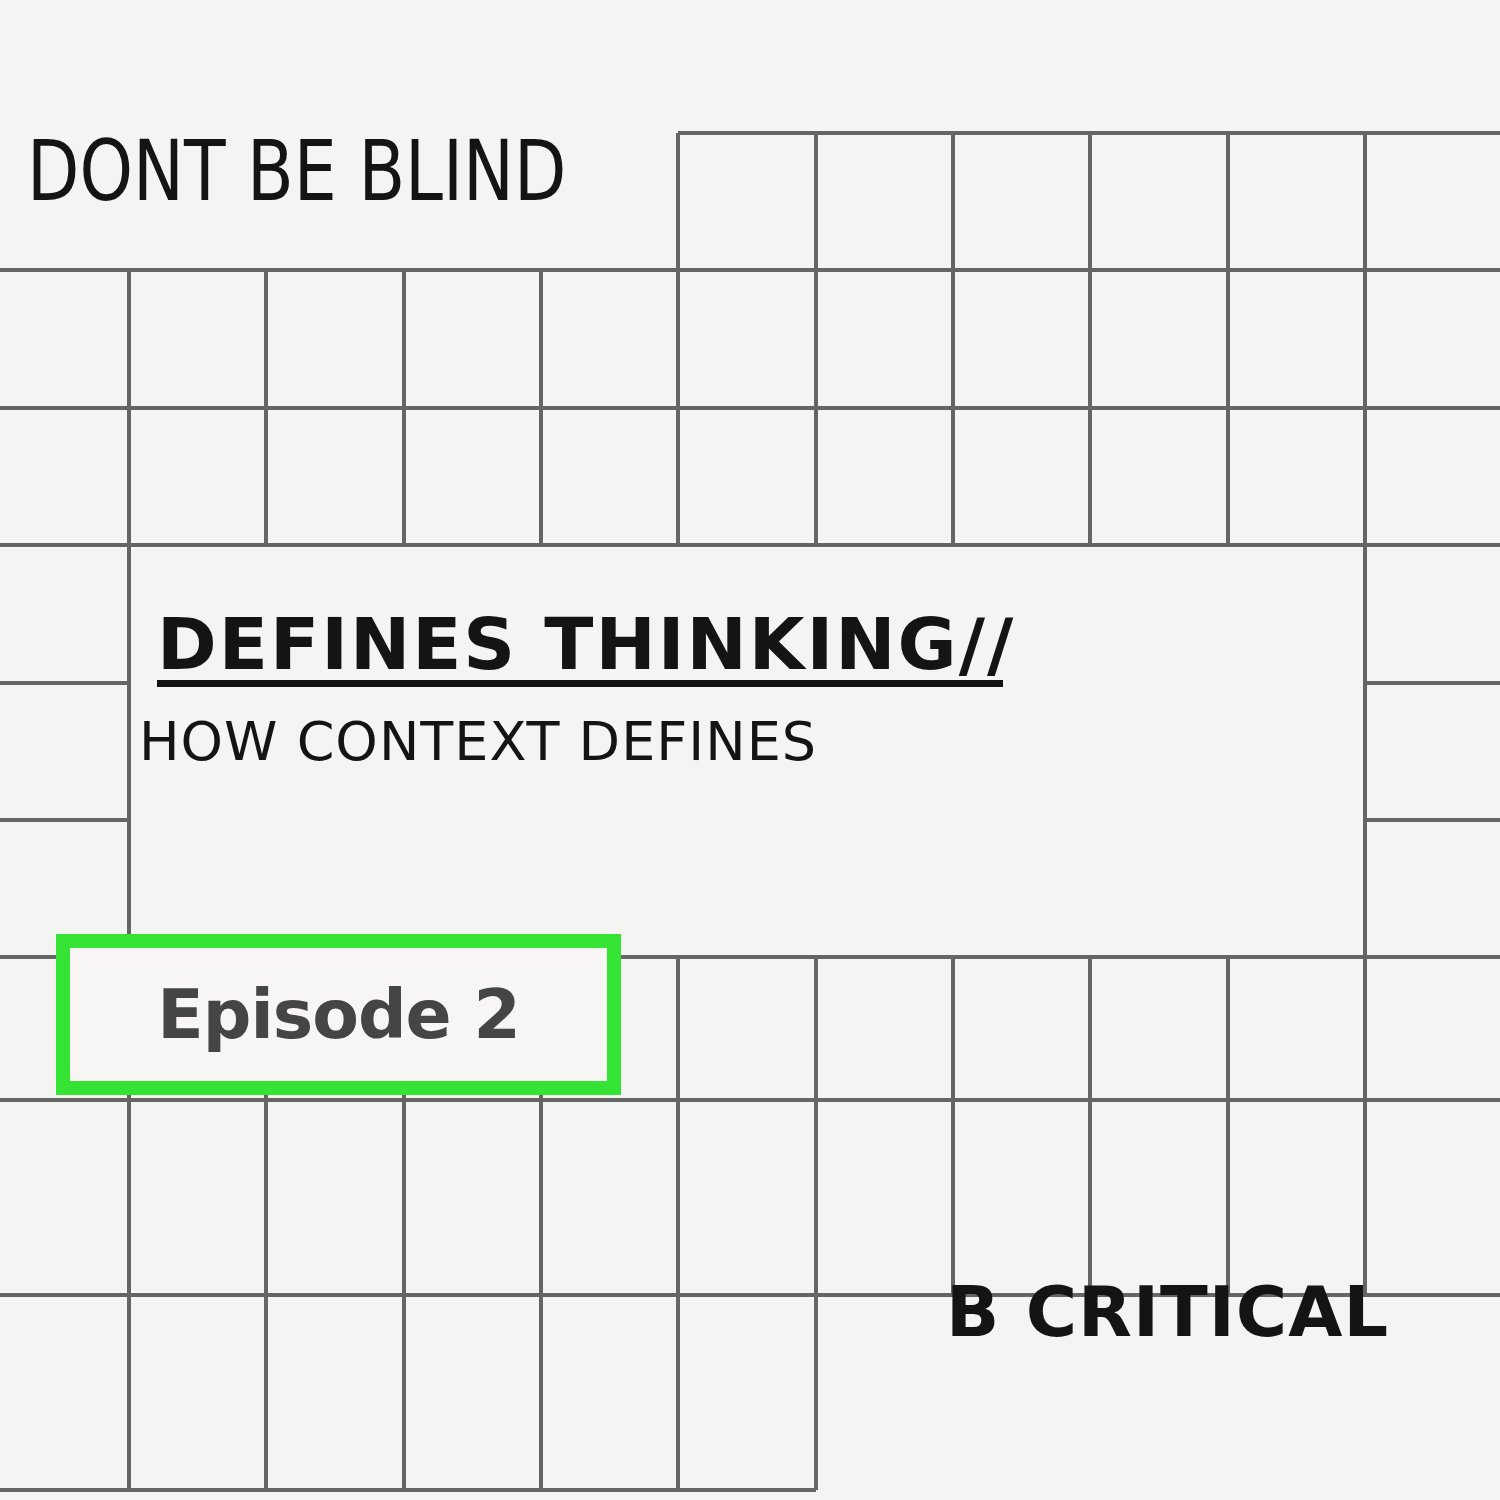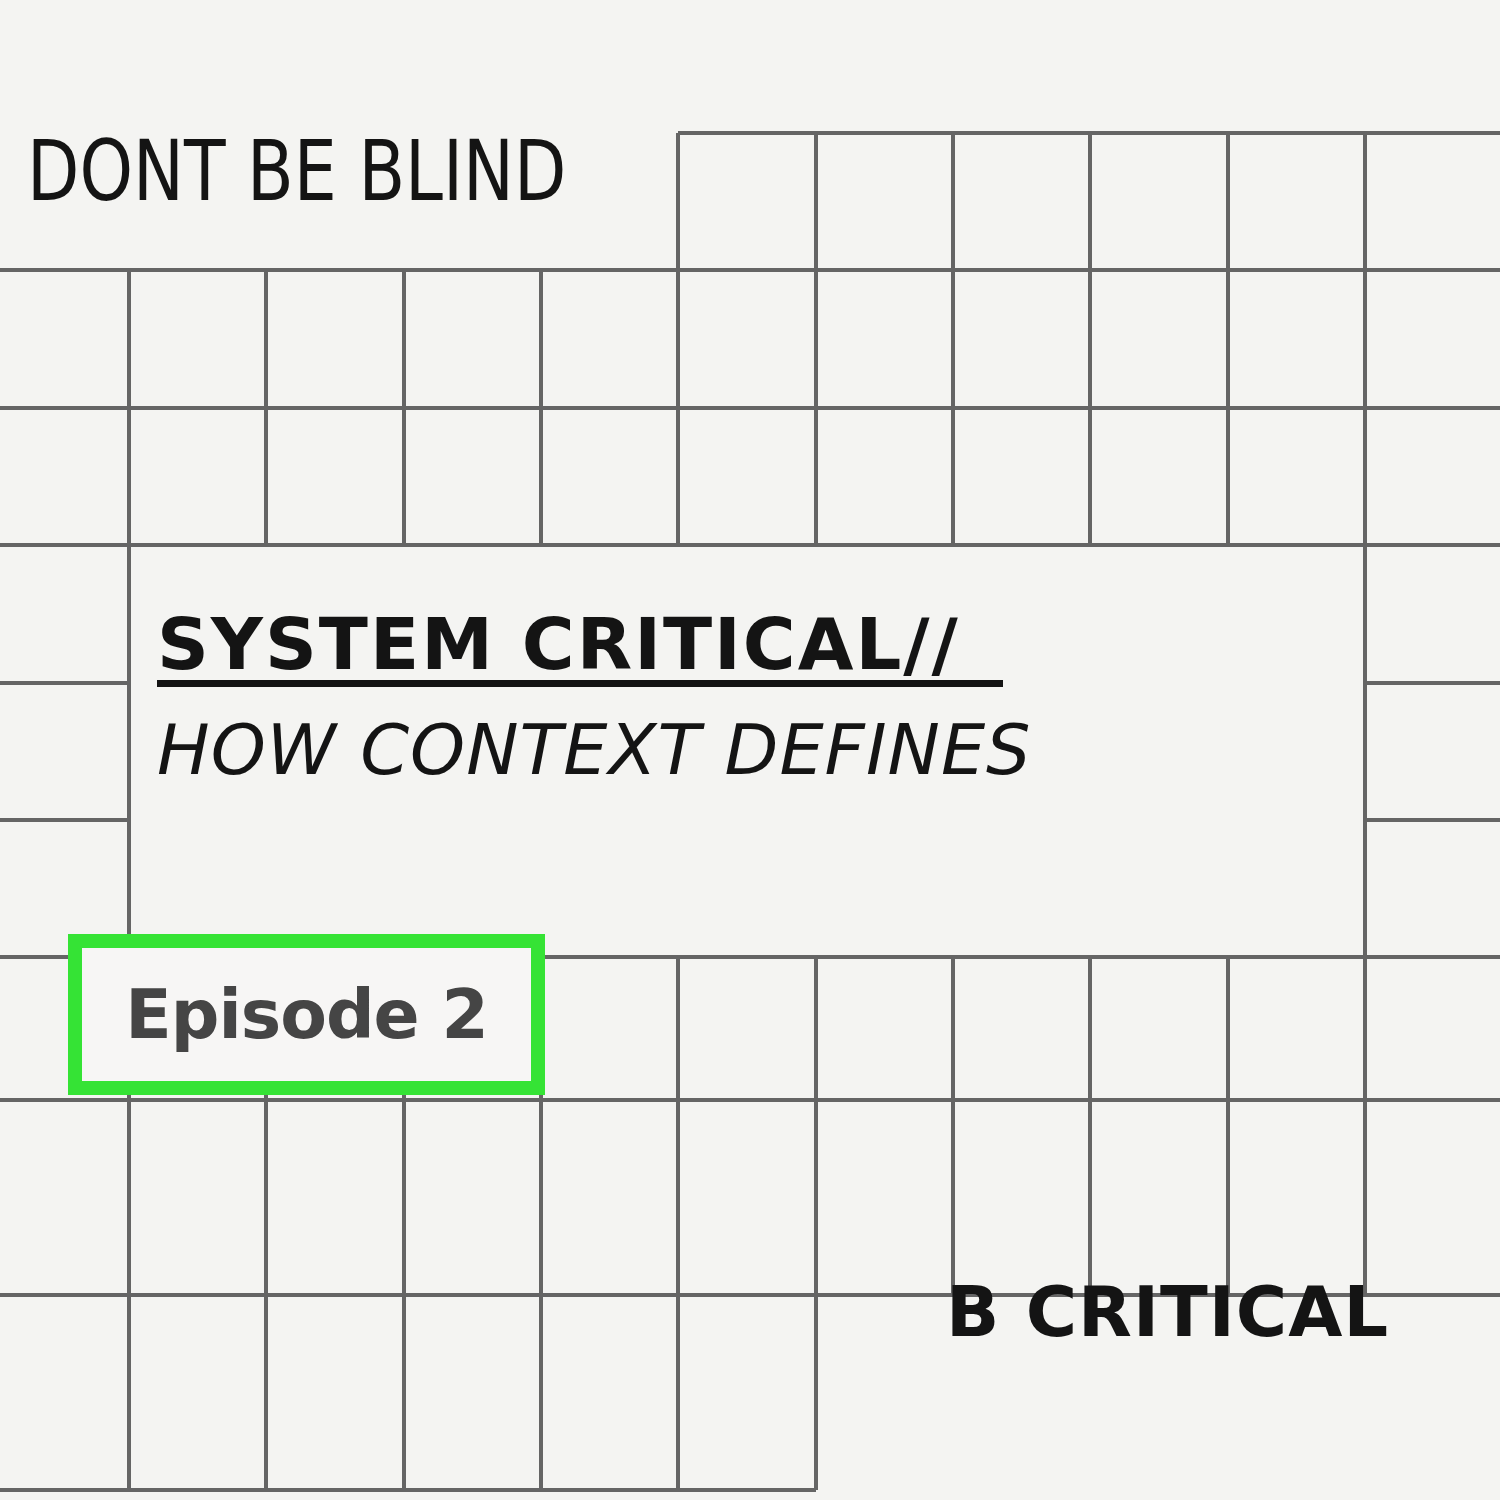--- a/index.html
+++ b/index.html
@@ -7,25 +7,25 @@
     position:relative;width:1500px;height:1500px;overflow:hidden;
     background:var(--bg,#f4f4f2);
     font-family:"DejaVu Sans","Liberation Sans",sans-serif;
   }
   .grid-svg{position:absolute;left:0;top:0;width:1500px;height:1500px;}
   .grid-svg path{fill:none;stroke:var(--grid,#656565);stroke-width:3.6;}
   .txt{position:absolute;white-space:nowrap;color:var(--ink,#141414);line-height:1;}
   .tagline{left:27px;top:130px;font-size:83px;transform:scaleX(0.82);transform-origin:left top;letter-spacing:0;}
   .title{left:157px;top:608px;font-size:72px;font-weight:bold;letter-spacing:2px;}
   .title-underline{position:absolute;left:157px;top:680px;width:846px;height:7px;background:var(--ink,#141414);}
-  .sub1{left:157px;top:715px;font-size:70px;letter-spacing:1px;font-style:italic;}
+  .sub1{left:139px;top:715px;font-size:54px;letter-spacing:1px;}
   .sub2{left:157px;top:817px;font-size:70px;letter-spacing:1px;}
   .brand{left:946px;top:1277px;font-size:70px;letter-spacing:1px;font-weight:bold;}
   .episode-box{
-    position:absolute;left:68px;top:934px;width:477px;height:161px;
+    position:absolute;left:56px;top:934px;width:565px;height:161px;
     box-sizing:border-box;border:14px solid var(--green,#35e335);
     background:#f7f6f5;display:flex;align-items:center;justify-content:center;
   }
   .episode-label{
     font-size:68px;font-weight:bold;letter-spacing:-1px;
     color:var(--ep,#454545);line-height:1;white-space:nowrap;
   }
 </style>
 </head>
 <body>
@@ -54,21 +54,21 @@
       M678 133 V545 M678 957 V1490
       M816 133 V545 M816 957 V1490
       M953 133 V545 M953 957 V1295
       M1090 133 V545 M1090 957 V1295
       M1228 133 V545 M1228 957 V1295
       M1365 133 V1295"></path>
   </svg>
 
   <div class="txt tagline">DONT BE BLIND</div>
 
-  <div class="txt title">SYSTEM CRITICAL//</div>
+  <div class="txt title">DEFINES THINKING//</div>
   <div class="title-underline"></div>
 
   <div class="txt sub1">HOW CONTEXT DEFINES</div>
 
   <div class="episode-box">
     <span class="episode-label">Episode 2</span>
   </div>
 
   <div class="txt brand">B CRITICAL</div>
 

